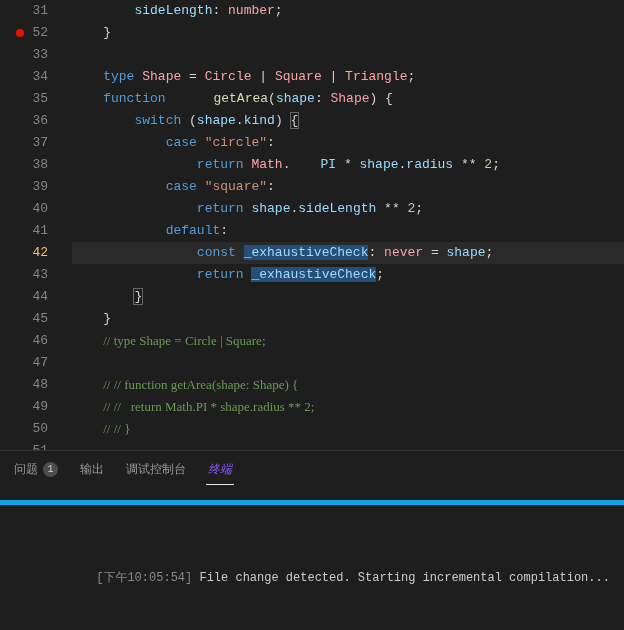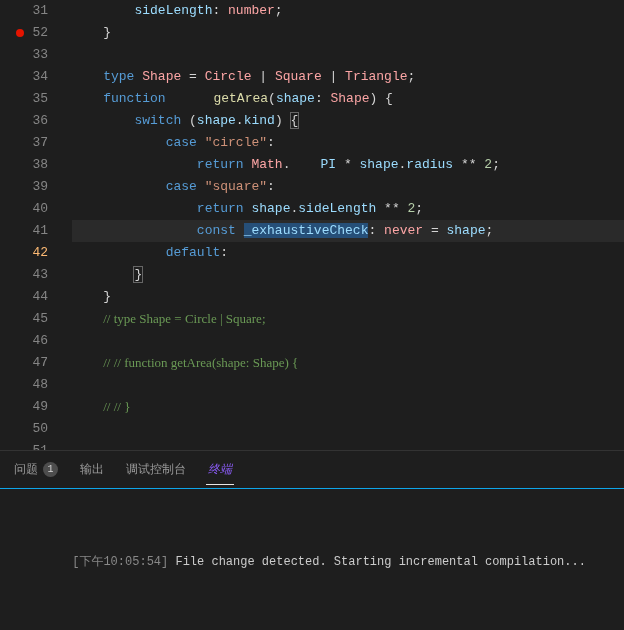--- a/index.html
+++ b/index.html
@@ -77,22 +77,22 @@
     background: #1e1e1e;
     border-top: 1px solid #333;
     height: 180px;
     display: flex;
     flex-direction: column;
     font-size: 12px;
   }
   .tabs {
     display: flex;
     gap: 18px;
-    padding: 6px 12px 4px 12px;
-    border-bottom: 1px solid #0ea5e9;
+    padding: 6px 12px 16px 12px;
+    border-bottom: 5px solid #0ea5e9;
     color: #9a9a9a;
     user-select: none;
   }
   .tab {
     padding: 4px 2px 6px 2px;
     cursor: pointer;
     display: flex;
     align-items: center;
     gap: 5px;
   }
@@ -109,25 +109,26 @@
     min-width: 15px;
     height: 15px;
     padding: 0 4px;
     border-radius: 8px;
     background: #4d4d4d;
     color: #d4d4d4;
     font-size: 10px;
   }
   .term {
     flex: 1;
-    padding: 10px 29px;
+    padding: 10px 9px;
     color: #cccccc;
     white-space: pre-wrap;
     overflow: hidden;
     line-height: 18px;
+    margin-left: 44px;
   }
   .t-dim   { color: #888888; }
   .spacer  { height: 10px; }
 </style>
 </head>
 <body>
 
 <div class="editor">
   <div class="gutter" id="gutter">
       <div class="ln">31</div>
@@ -157,28 +158,29 @@
         <div class="row"><span class="tk-pun">        </span><span class="tk-var">sideLength</span><span class="tk-pun">: </span><span class="tk-type">number</span><span class="tk-pun">;</span></div>
         <div class="row"><span class="tk-pun">    }</span></div>
         <div class="row"></div>
         <div class="row"><span class="tk-pun">    </span><span class="tk-kw">type</span><span class="tk-pun"> </span><span class="tk-type">Shape</span><span class="tk-pun"> = </span><span class="tk-type">Circle</span><span class="tk-pun"> | </span><span class="tk-type">Square</span><span class="tk-pun"> | </span><span class="tk-type">Triangle</span><span class="tk-pun">;</span></div>
         <div class="row"><span class="tk-pun">    </span><span class="tk-kw">function</span><span class="tk-pun"> </span><span class="tk-fn">getArea</span><span class="tk-pun">(</span><span class="tk-var">shape</span><span class="tk-pun">: </span><span class="tk-type">Shape</span><span class="tk-pun">) {</span></div>
         <div class="row"><span class="tk-pun">        </span><span class="tk-kw">switch</span><span class="tk-pun"> (</span><span class="tk-var">shape</span><span class="tk-pun">.</span><span class="tk-var">kind</span><span class="tk-pun">) </span><span class="tk-pun bracket">{</span></div>
         <div class="row"><span class="tk-pun">            </span><span class="tk-kw">case</span><span class="tk-pun"> </span><span class="tk-str">"circle"</span><span class="tk-pun">:</span></div>
         <div class="row"><span class="tk-pun">                </span><span class="tk-kw">return</span><span class="tk-pun"> </span><span class="tk-type">Math</span><span class="tk-pun">.</span><span class="tk-const">PI</span><span class="tk-pun"> * </span><span class="tk-var">shape</span><span class="tk-pun">.</span><span class="tk-var">radius</span><span class="tk-pun"> ** </span><span class="tk-num">2</span><span class="tk-pun">;</span></div>
         <div class="row"><span class="tk-pun">            </span><span class="tk-kw">case</span><span class="tk-pun"> </span><span class="tk-str">"square"</span><span class="tk-pun">:</span></div>
         <div class="row"><span class="tk-pun">                </span><span class="tk-kw">return</span><span class="tk-pun"> </span><span class="tk-var">shape</span><span class="tk-pun">.</span><span class="tk-var">sideLength</span><span class="tk-pun"> ** </span><span class="tk-num">2</span><span class="tk-pun">;</span></div>
+        <div class="row"><span class="tk-pun">            </span><span class="tk-kw">default</span><span class="tk-pun">:</span></div>
         <div class="row active"><span class="tk-pun">                </span><span class="tk-kw">const</span><span class="tk-pun"> </span><span class="tk-var tk-sel">_exhaustiveCheck</span><span class="tk-pun">: </span><span class="tk-type">never</span><span class="tk-pun"> = </span><span class="tk-var">shape</span><span class="tk-pun">;</span></div>
-        <div class="row"><span class="tk-pun">            </span><span class="tk-kw">default</span><span class="tk-pun">:</span></div>
+        <div class="row"><span class="tk-pun">                </span><span class="tk-kw">return</span><span class="tk-pun"> </span><span class="tk-var tk-sel">_exhaustiveCheck</span><span class="tk-pun">;</span></div>
         <div class="row"><span class="tk-pun">        </span><span class="tk-pun bracket">}</span></div>
         <div class="row"><span class="tk-pun">    }</span></div>
         <div class="row"><span class="tk-pun">    </span><span class="tk-comm">// type Shape = Circle | Square;</span></div>
         <div class="row"></div>
         <div class="row"><span class="tk-pun">    </span><span class="tk-comm">// // function getArea(shape: Shape) {</span></div>
-        <div class="row"><span class="tk-pun">    </span></div>
+        <div class="row"><span class="tk-pun">    </span><span class="tk-comm">// //   return Math.PI * shape.radius ** 2;</span></div>
         <div class="row"><span class="tk-pun">    </span><span class="tk-comm">// // }</span></div>
         <div class="row"></div>
       </div>
   </div>
 </div>
 
 <div class="panel">
   <div class="tabs" id="tabs">
       <div class="tab">
         <span>问题</span>

